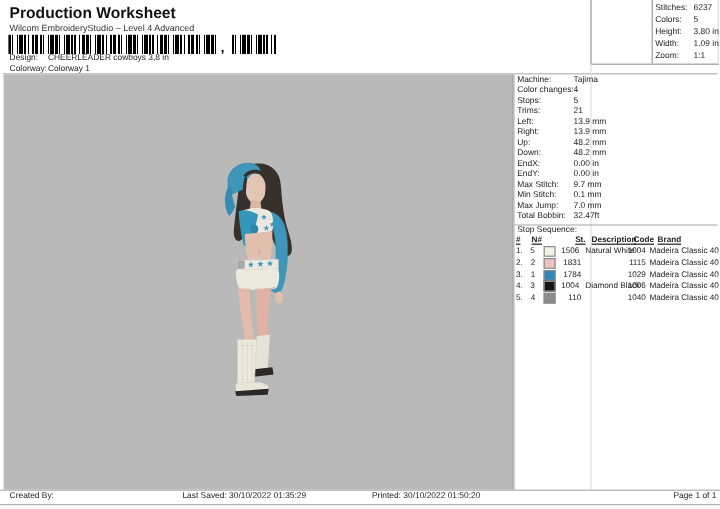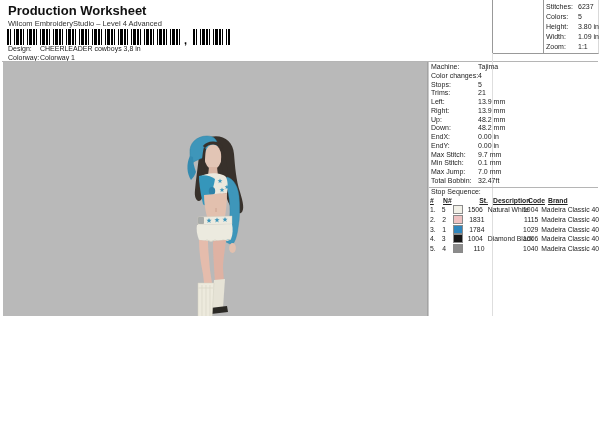--- a/index.html
+++ b/index.html
@@ -1,16 +1,16 @@
 <!DOCTYPE html>
 <html><head>
 <meta charset="utf-8">
 <style>
   html,body{margin:0;padding:0;background:#fff;}
-  .page{position:relative;width:600px;height:316px;background:#ffffff;overflow:hidden;
+  .page{position:relative;width:600px;height:424px;background:#ffffff;overflow:hidden;
         font-family:"Liberation Sans", sans-serif;color:#222;}
   .abs{position:absolute;}
   .hline{position:absolute;height:0;border-top:1px solid #b5b5b5;}
   .vline{position:absolute;width:0;border-left:1px solid #b5b5b5;}
 
   
   .title{left:8px;top:3px;font-size:13px;font-weight:bold;color:#111;}
   .subtitle{left:8px;top:19px;font-size:7.5px;color:#333;}
   .kvline{font-size:7px;color:#222;}
   .kvline .k{display:inline-block;width:30px;}

